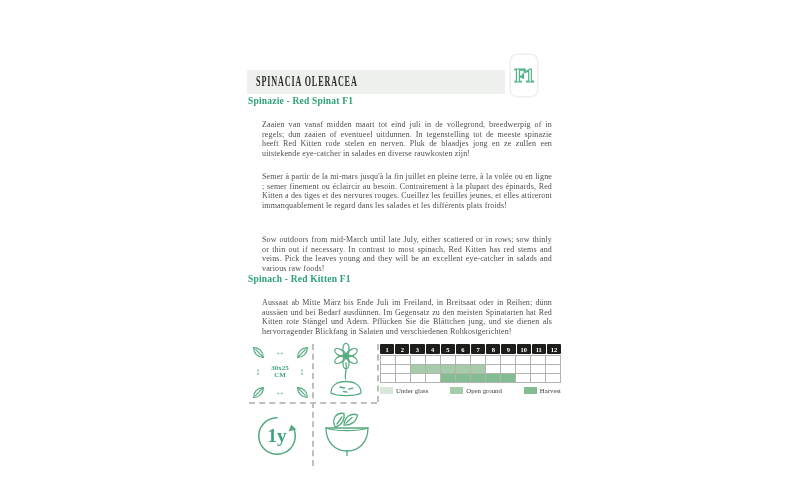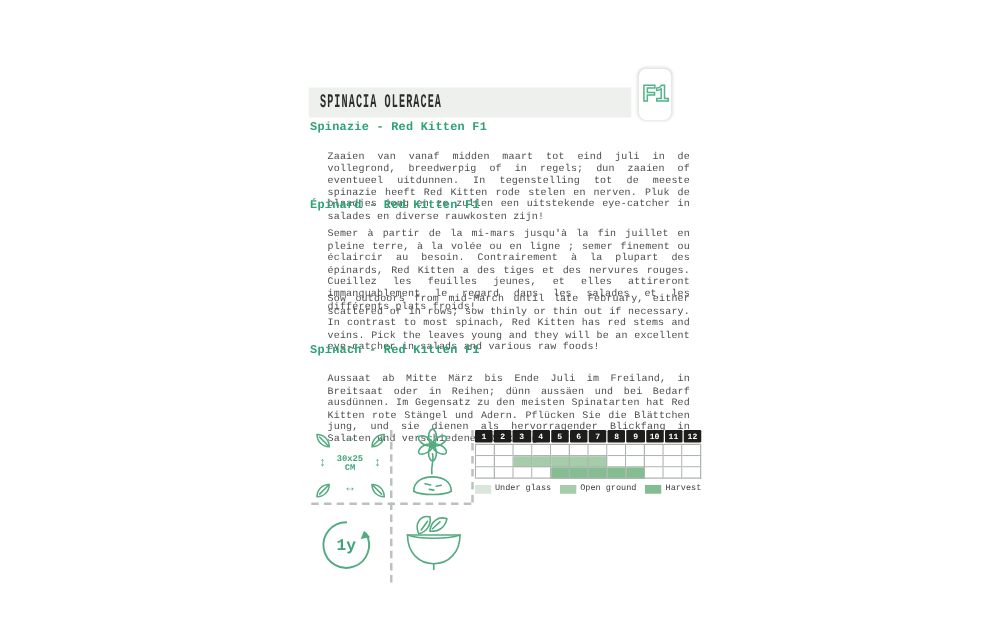--- a/index.html
+++ b/index.html
@@ -1,17 +1,17 @@
 <!DOCTYPE html>
 <html><head>
 <meta charset="utf-8">
 <style>
   html,body{margin:0;padding:0;background:#fff;}
   #canvas{position:relative;width:800px;height:500px;background:#ffffff;overflow:hidden;
-          font-family:Liberation Mono, monospace;}
+          font-family:Liberation Serif, serif;}
 
   
   .band{position:absolute;left:247px;top:70px;width:258px;height:24px;background:#eef0ee;}
   .band-text{display:inline-block;margin-left:9px;line-height:24px;font-size:14px;font-weight:700;
              letter-spacing:1.5px;color:#2c2c2a;transform:scale(0.58,1.1);transform-origin:0 50%;
              white-space:nowrap;}
   .f1{position:absolute;left:511px;top:55px;width:26px;height:41px;background:#fff;border-radius:6px;
       box-shadow:0 0 3px rgba(0,0,0,0.20);display:flex;align-items:center;justify-content:center;}
   .f1t{font-size:19px;font-weight:800;color:#53b489;letter-spacing:-1px;}
   @supports (-webkit-text-stroke:1px #000){
@@ -33,21 +33,21 @@
   .sp-grid{display:grid;grid-template-columns:16px 1fr 16px;grid-template-rows:16px 1fr 16px;
            width:100%;height:100%;align-items:center;justify-items:center;}
   .leaf svg{display:block;}
   .l-tl{transform:scaleX(-1);}
   .l-bl{transform:scale(-1,-1);}
   .l-br{transform:scaleY(-1);}
   .arrow{color:#55ab80;font-weight:700;font-size:10px;line-height:10px;}
   .sp-text{text-align:center;color:#3fa47a;font-weight:700;font-size:7px;line-height:7.5px;}
   .cycle-wrap{position:relative;width:50px;height:50px;}
   .cycle-label{position:absolute;left:0;top:0;width:50px;height:50px;display:flex;align-items:center;
-               justify-content:center;font-size:13px;font-weight:700;color:#3fa47a;}
+               justify-content:center;font-size:19px;font-weight:700;color:#3fa47a;}
   .cell svg{display:block;}
 
   
   .cal{position:absolute;left:380px;top:344px;width:181px;}
   .cal-head{display:flex;height:10px;margin-bottom:1px;}
   .cal-m{flex:1;background:#1d1d1b;color:#fff;font-size:6.5px;font-weight:700;text-align:center;
          line-height:11px;margin-right:1px;border-radius:1px;}
   .cal-m:last-child{margin-right:0;}
   .cal-body{border-left:1px solid #aeb4ae;border-top:1px solid #aeb4ae;}
   .cal-r{display:flex;height:9px;}
@@ -62,29 +62,28 @@
 <div id="canvas">
 
   <div class="band">
     <span class="band-text">SPINACIA OLERACEA</span>
   </div>
   <div class="f1">
     <span class="f1t">F1</span>
   </div>
 
   <section class="sec" style="top:96px">
-    <h3>Spinazie - Red Kitten F1</h3>
+    <h3>Spinazie - Red Spinat F1</h3>
     <p>Zaaien van vanaf midden maart tot eind juli in de vollegrond, breedwerpig of in regels; dun zaaien of eventueel uitdunnen. In tegenstelling tot de meeste spinazie heeft Red Kitten rode stelen en nerven. Pluk de blaadjes jong en ze zullen een uitstekende eye-catcher in salades en diverse rauwkosten zijn!</p>
   </section>
   <section class="sec" style="top:158px">
-    <h3>Épinard - Red Kitten F1</h3>
     <p>Semer à partir de la mi-mars jusqu'à la fin juillet en pleine terre, à la volée ou en ligne ; semer finement ou éclaircir au besoin. Contrairement à la plupart des épinards, Red Kitten a des tiges et des nervures rouges. Cueillez les feuilles jeunes, et elles attireront immanquablement le regard dans les salades et les différents plats froids!</p>
   </section>
   <section class="sec" style="top:221px">
-    <p>Sow outdoors from mid-March until late February, either scattered or in rows; sow thinly or thin out if necessary. In contrast to most spinach, Red Kitten has red stems and veins. Pick the leaves young and they will be an excellent eye-catcher in salads and various raw foods!</p>
+    <p>Sow outdoors from mid-March until late July, either scattered or in rows; sow thinly or thin out if necessary. In contrast to most spinach, Red Kitten has red stems and veins. Pick the leaves young and they will be an excellent eye-catcher in salads and various raw foods!</p>
   </section>
   <section class="sec" style="top:274px">
     <h3>Spinach - Red Kitten F1</h3>
     <p>Aussaat ab Mitte März bis Ende Juli im Freiland, in Breitsaat oder in Reihen; dünn aussäen und bei Bedarf ausdünnen. Im Gegensatz zu den meisten Spinatarten hat Red Kitten rote Stängel und Adern. Pflücken Sie die Blättchen jung, und sie dienen als hervorragender Blickfang in Salaten und verschiedenen Rohkostgerichten!</p>
   </section>
 
   <div class="dash-h"></div>
   <div class="dash-v" style="left:312px;top:344px;height:122px"></div>
   <div class="dash-v" style="left:377px;top:344px;height:58px"></div>
 

